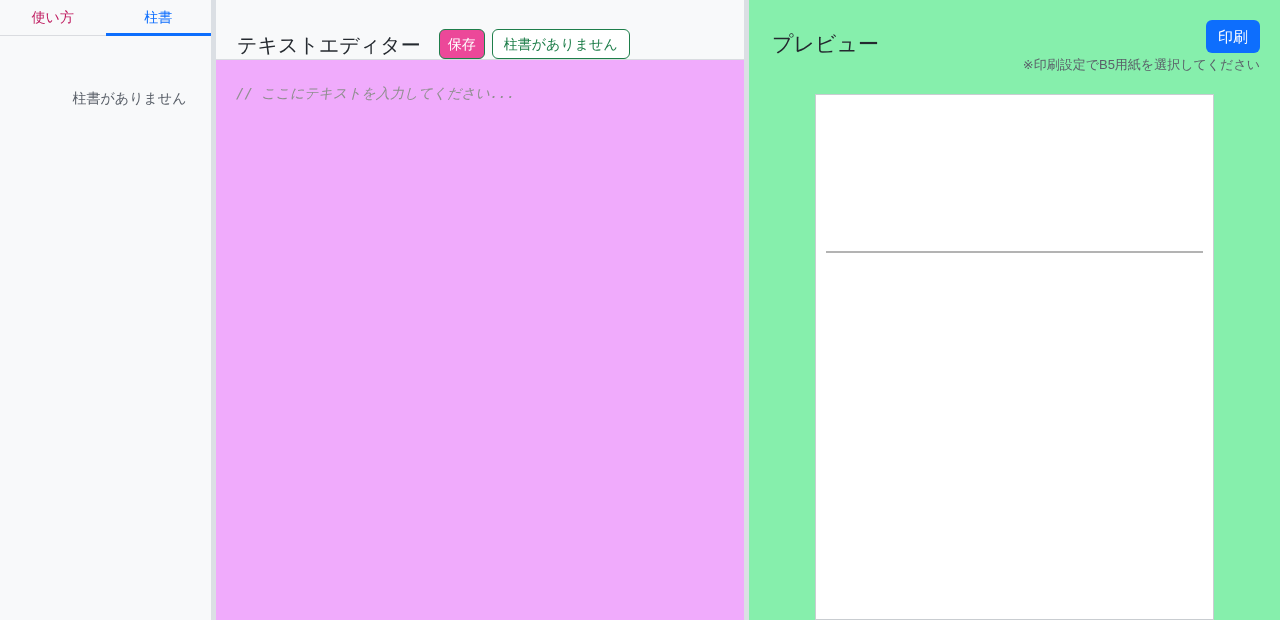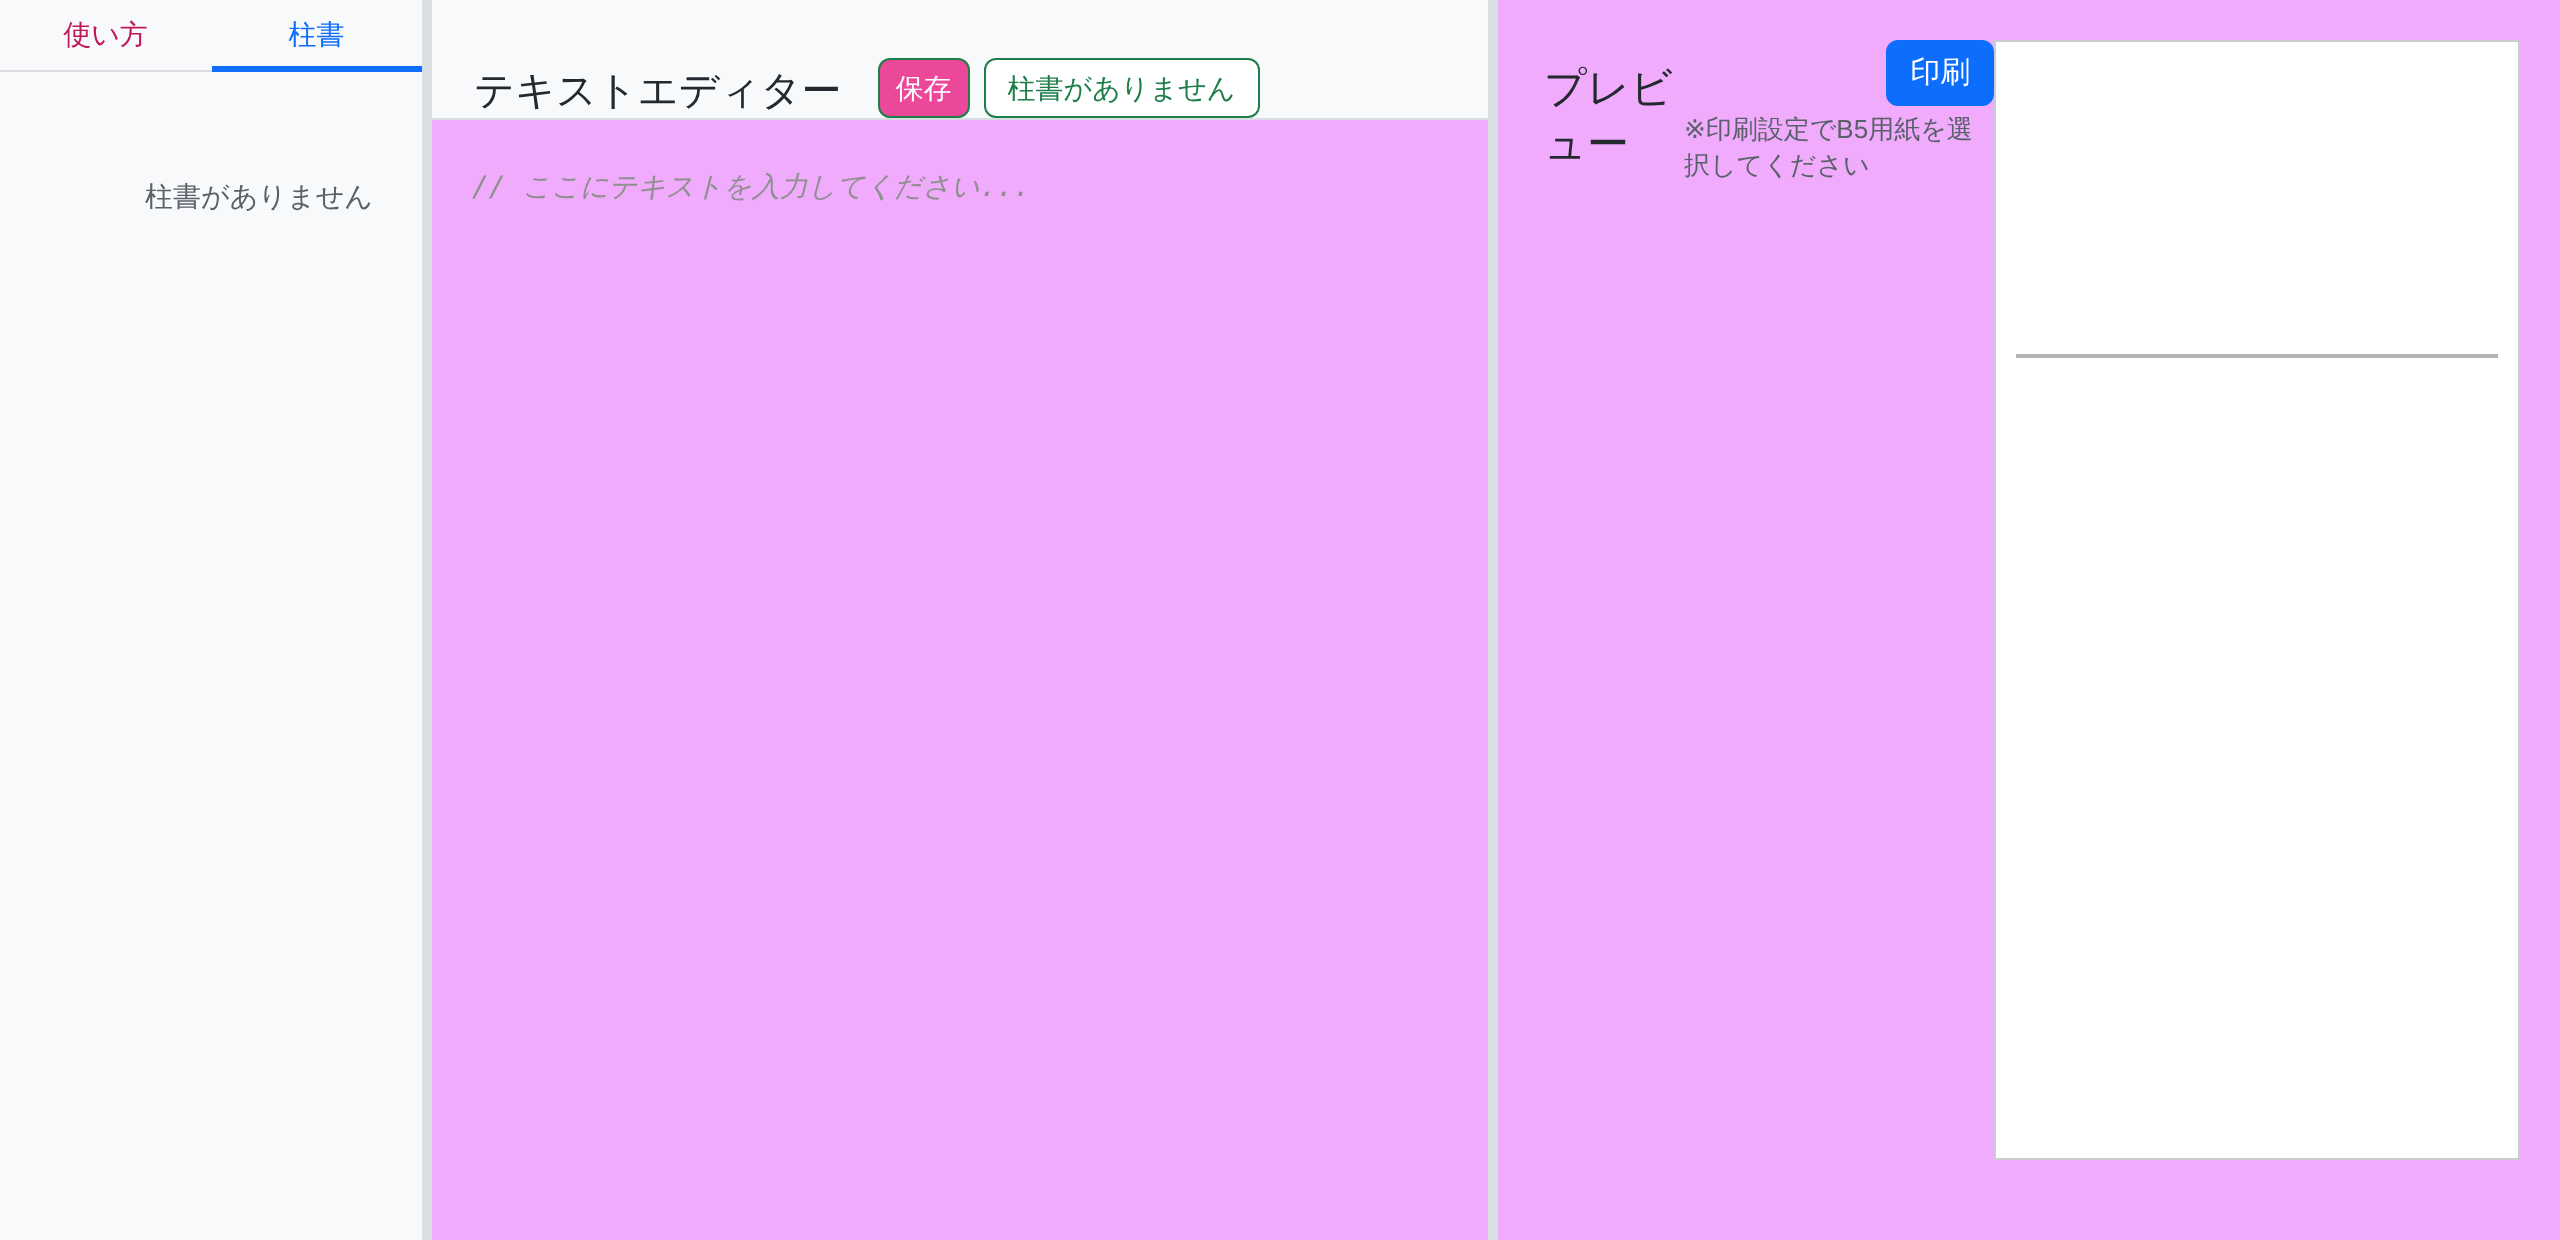--- a/index.html
+++ b/index.html
@@ -70,21 +70,21 @@
     background: transparent; padding: 25px 20px;
     font-family: "DejaVu Sans Mono", "Liberation Mono", monospace;
     font-size: 14px; color: #24292f;
   }
   .editor-textarea::placeholder {
     color: #8f8f8f; font-style: italic; opacity: 1;
   }
 
   
   .preview-panel {
-    flex: 1; background: #f0abfc; display: flex; flex-direction: row;
+    flex: 1; background: #86efac; display: flex; flex-direction: column;
     padding: 0 20px; overflow: hidden;
   }
   .preview-header {
     display: flex; justify-content: space-between; align-items: flex-start;
     padding-top: 20px;
   }
   .preview-title {
     margin: 10px 0 0 3px; font-size: 21px; font-weight: 400; color: #24292f;
   }
   .preview-header-right {

